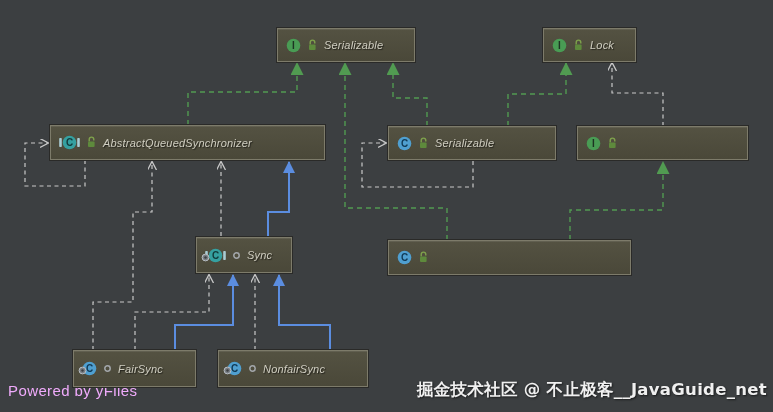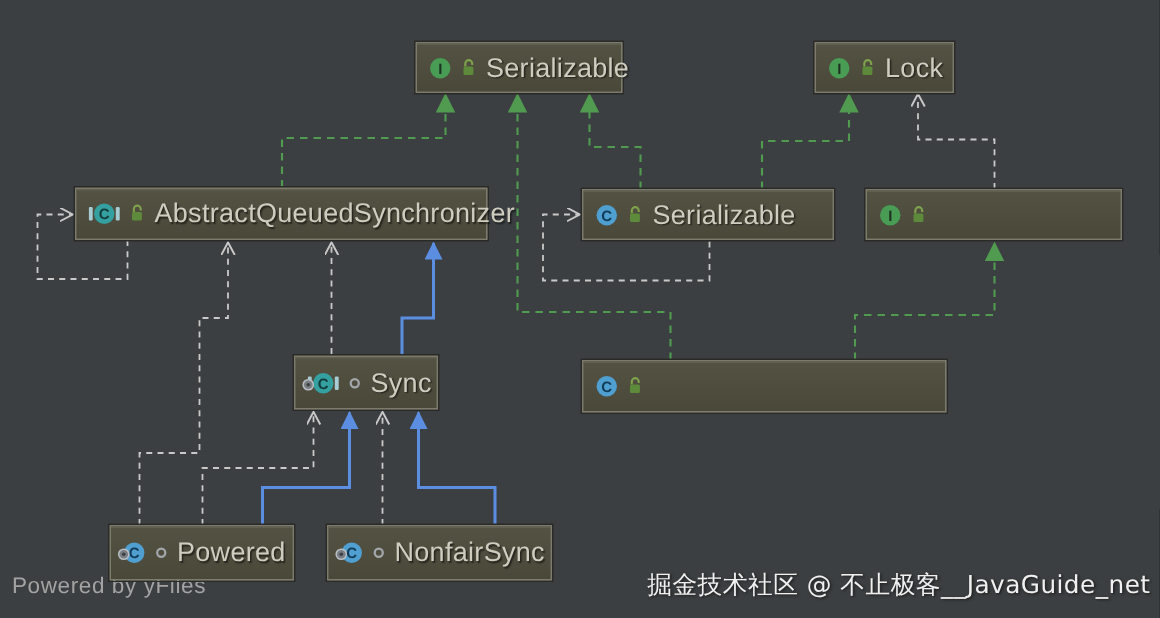--- a/index.html
+++ b/index.html
@@ -12,36 +12,37 @@
     position:absolute;box-sizing:border-box;
     display:flex;align-items:center;gap:6px;
     padding:0 10px 0 8px;
     background:linear-gradient(180deg,#545242 0%,#4a4839 100%);
     border:1px solid #7d7b6a;
     box-shadow:0 0 0 1px #2a2a28, inset 0 1px 0 rgba(255,255,255,.08);
     z-index:3;
     cursor:default;
   }
   .node .lbl{
-    color:#cfcdc0;font-size:18px;letter-spacing:.2px;white-space:nowrap;
+    color:#cfcdc0;font-size:11px;letter-spacing:.2px;white-space:nowrap;
     text-shadow:1px 1px 1px rgba(0,0,0,.55);
+    font-style:italic;
   }
   .icn{position:relative;display:inline-flex;flex:none;align-items:center;}
   .badge{position:absolute;left:-4px;bottom:-3px;}
   #edges{position:absolute;left:0;top:0;z-index:2;}
   .e-green{fill:none;stroke:#519b51;stroke-width:1.4;stroke-dasharray:5 4;}
   .e-gray{fill:none;stroke:#c9c9c9;stroke-width:1.2;stroke-dasharray:4 3.5;}
   .e-blue{fill:none;stroke:#5b8de0;stroke-width:2;}
   #wm-yfiles{
     position:absolute;left:8px;top:382px;z-index:1;
-    color:#a3a3a3;font-size:15px;letter-spacing:.4px;
+    color:#f0abfc;font-size:15px;letter-spacing:.4px;
   }
   #wm-community{
     position:absolute;right:6px;top:379px;z-index:4;
-    color:#f0f0f0;font-size:16.5px;font-weight:normal;letter-spacing:.3px;
+    color:#f0f0f0;font-size:16.5px;font-weight:bold;letter-spacing:.3px;
     font-family:"DejaVu Sans","Liberation Sans",sans-serif;
     text-shadow:1px 1px 2px rgba(0,0,0,.6);
   }
 </style>
 </head>
 <body>
 
 <div id="stage">
 
   <svg id="edges" width="773" height="412">
@@ -206,21 +207,21 @@
             <circle cx="4.5" cy="4.5" r="3.4" fill="#787e84" stroke="#b8bec4" stroke-width="1"></circle>
             <circle cx="4.5" cy="4.5" r="1.2" fill="#3c3f41"></circle>
           </svg>
       </span>
     </span>
     <span class="icn">
       <svg width="9" height="9" viewBox="0 0 9 9">
           <circle cx="4.5" cy="4.5" r="2.7" fill="none" stroke="#a3a7ab" stroke-width="1.5"></circle>
         </svg>
     </span>
-    <span class="lbl">Powered</span>
+    <span class="lbl">FairSync</span>
   </div>
 
   <div class="node" style="left:218px;top:350px;width:150px;height:37px;">
     <span class="icn">
       <svg width="15" height="15" viewBox="0 0 15 15">
           <circle cx="7.5" cy="7.5" r="6.8" fill="#4f9fd0"></circle>
           <text x="7.5" y="11" text-anchor="middle" font-size="10" font-weight="bold" fill="#103a56" font-family="Liberation Sans">C</text>
         </svg>
       <span class="badge">
         <svg width="9" height="9" viewBox="0 0 9 9">

